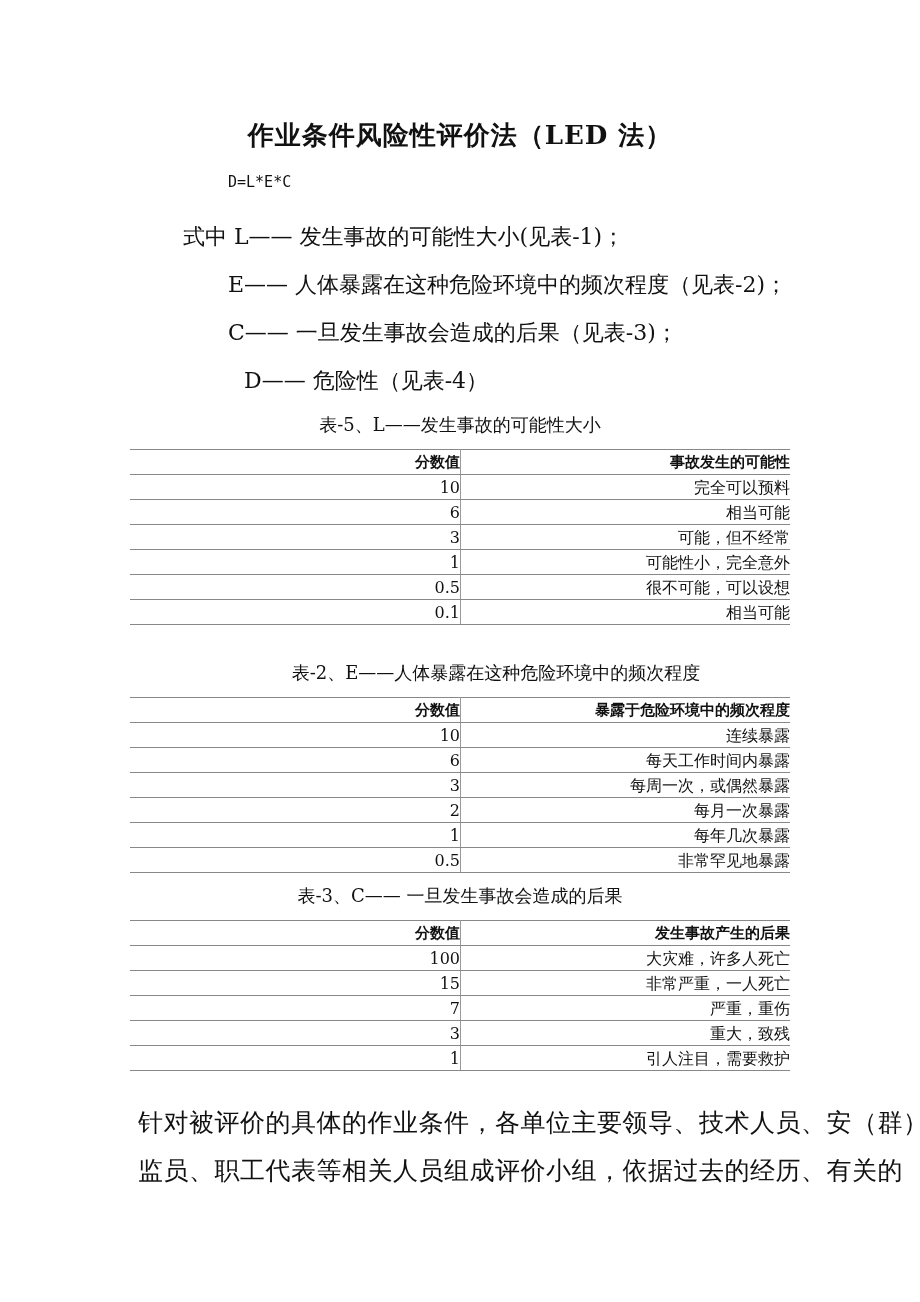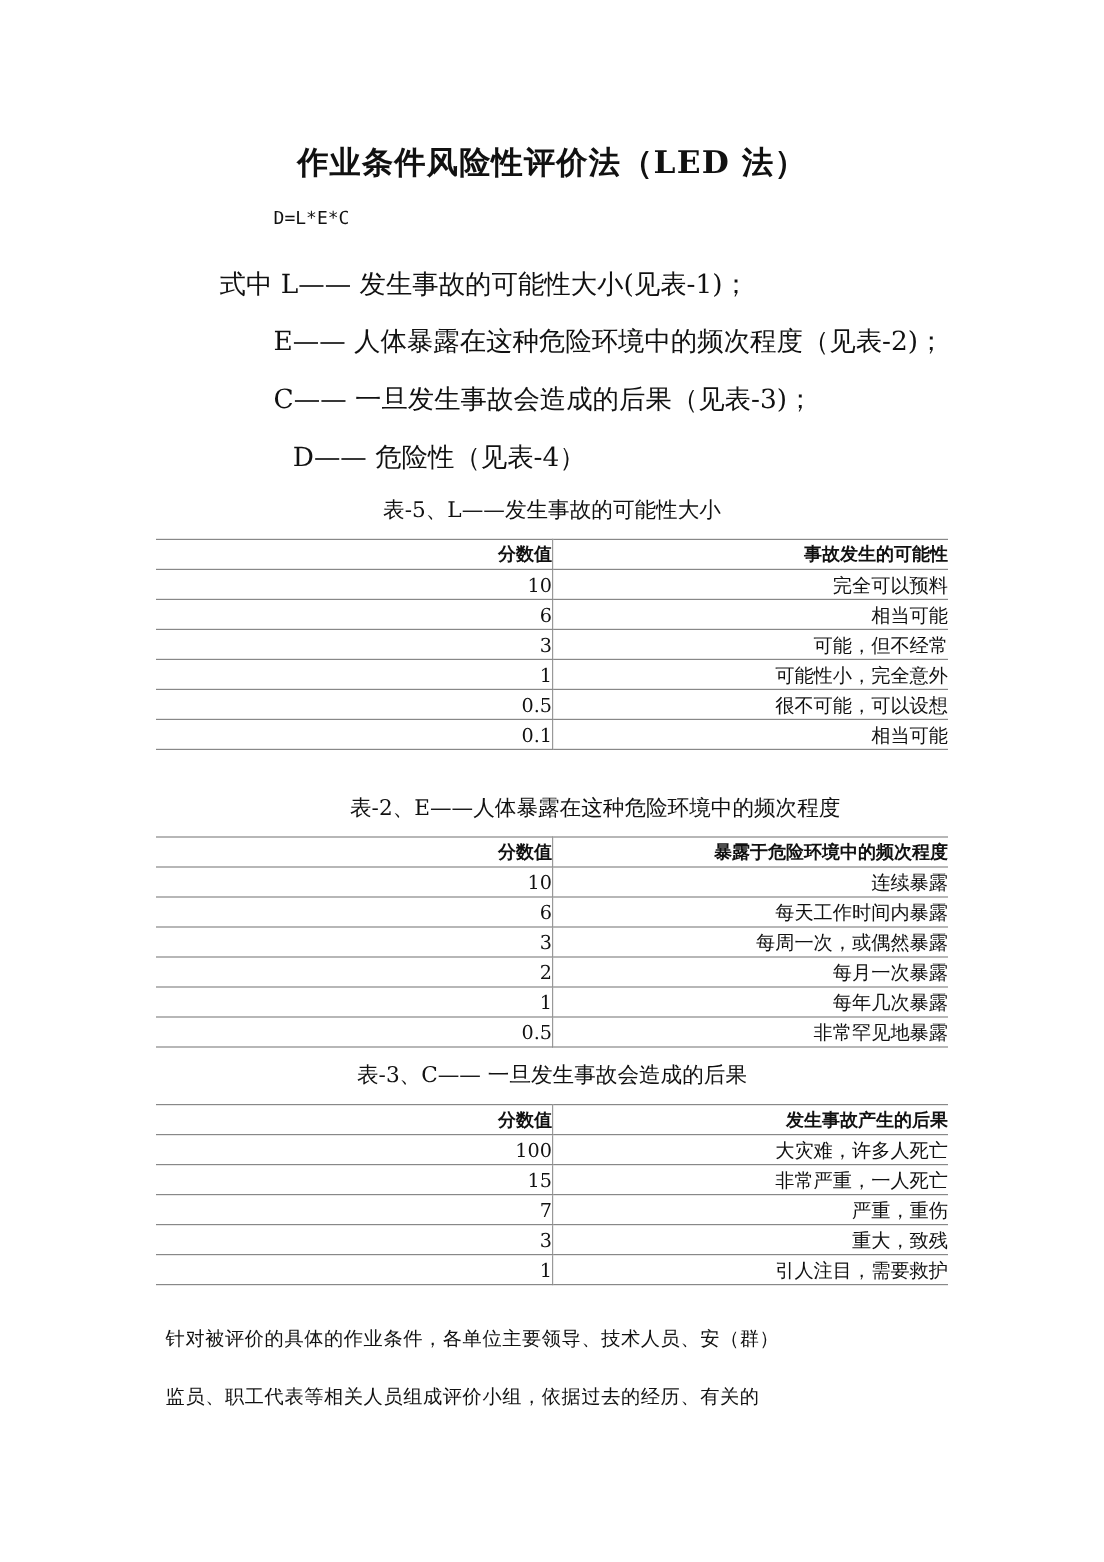--- a/index.html
+++ b/index.html
@@ -5,21 +5,21 @@
   html, body { margin: 0; padding: 0; background: #ffffff; }
   body { width: 920px; height: 1302px; position: relative; overflow: hidden; color: #111; font-family: "DejaVu Serif", "Liberation Serif", serif; }
   .title { position: absolute; top: 118px; left: 0; width: 920px; text-align: center; font-size: 26px; font-weight: bold; letter-spacing: 1px; }
   .formula { position: absolute; top: 173px; left: 228px; font-size: 15px; font-family: "DejaVu Sans Mono", "Liberation Mono", monospace; }
   .def { position: absolute; font-size: 22px; white-space: nowrap; }
   .cap { position: absolute; left: 0; width: 920px; text-align: center; font-size: 18px; white-space: nowrap; }
   table.t { position: absolute; left: 130px; width: 660px; border-collapse: collapse; font-size: 16px; }
   table.t td, table.t th { height: 24px; padding: 0; text-align: right; border-top: 1.5px solid #888; border-bottom: 1.5px solid #888; line-height: 23px; }
   table.t th { font-weight: bold; font-family: "DejaVu Sans", "Liberation Sans", sans-serif; font-size: 15px; }
   table.t td:first-child, table.t th:first-child { width: 330px; border-right: 1px solid #999; }
-  .para { position: absolute; left: 138px; width: 650px; font-size: 16px; white-space: nowrap; letter-spacing: 0.5px; }
+  .para { position: absolute; left: 138px; width: 650px; font-size: 25px; white-space: nowrap; letter-spacing: 0.5px; }
 </style>
 </head>
 <body>
 
 <div class="title">作业条件风险性评价法（LED 法）</div>
 <div class="formula">D=L*E*C</div>
 
 <div class="def" style="top:222px; left:183px;">式中 L—— 发生事故的可能性大小(见表-1)；</div>
 <div class="def" style="top:270px; left:228px;">E—— 人体暴露在这种危险环境中的频次程度（见表-2)；</div>
 <div class="def" style="top:318px; left:228px;">C—— 一旦发生事故会造成的后果（见表-3)；</div>

